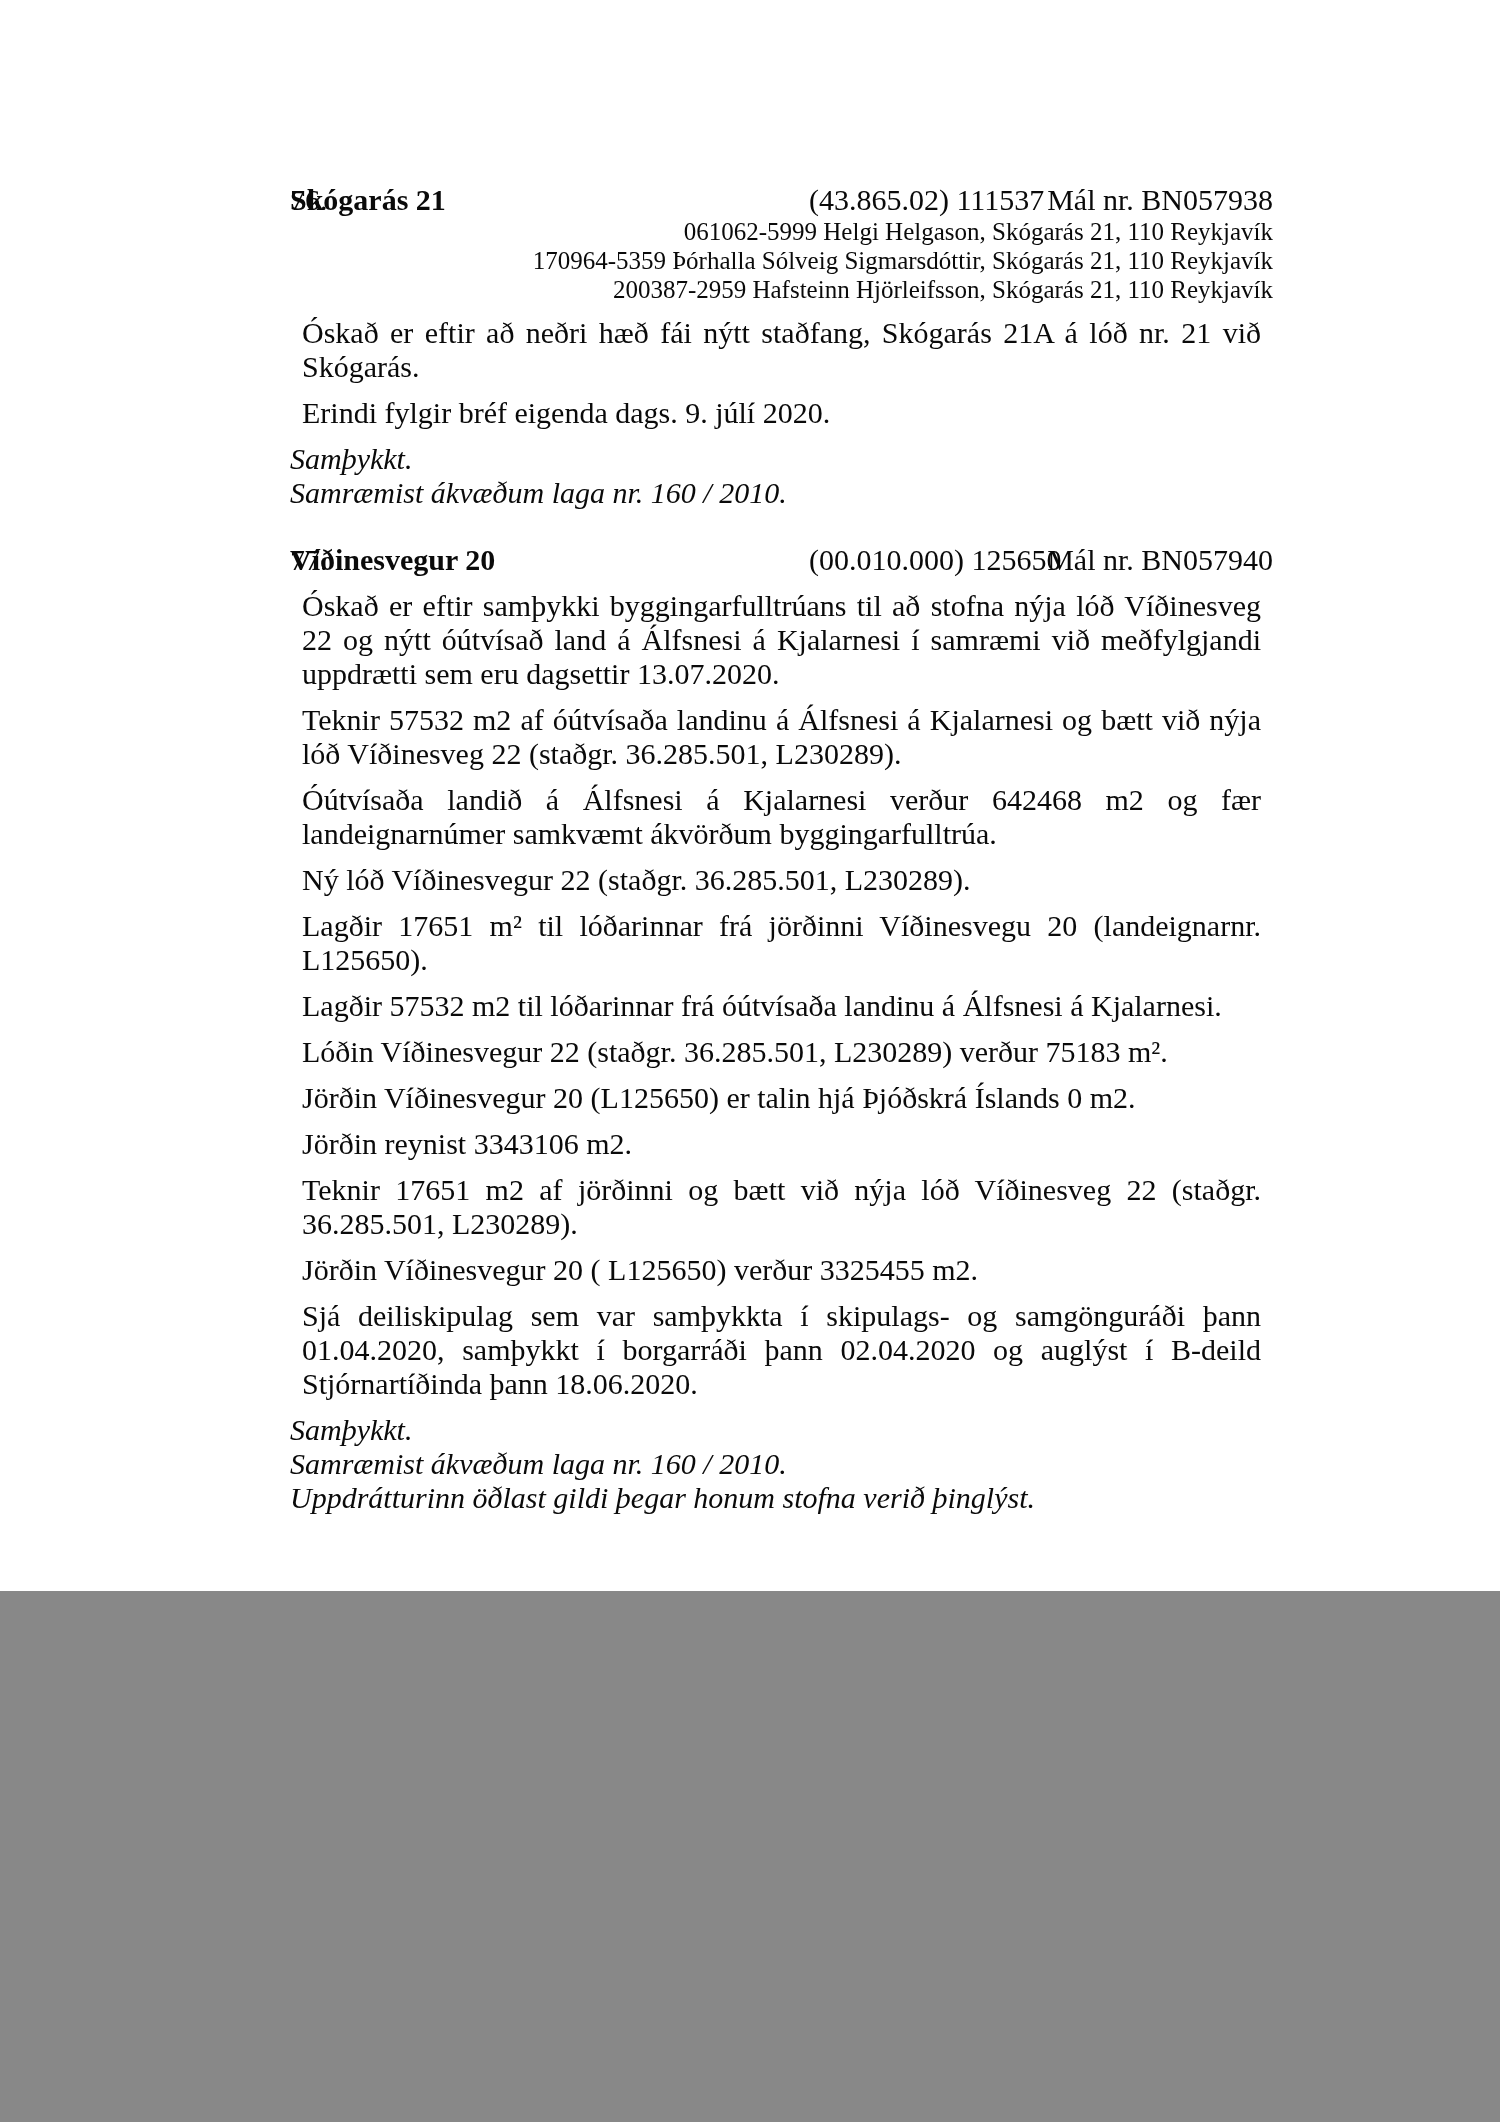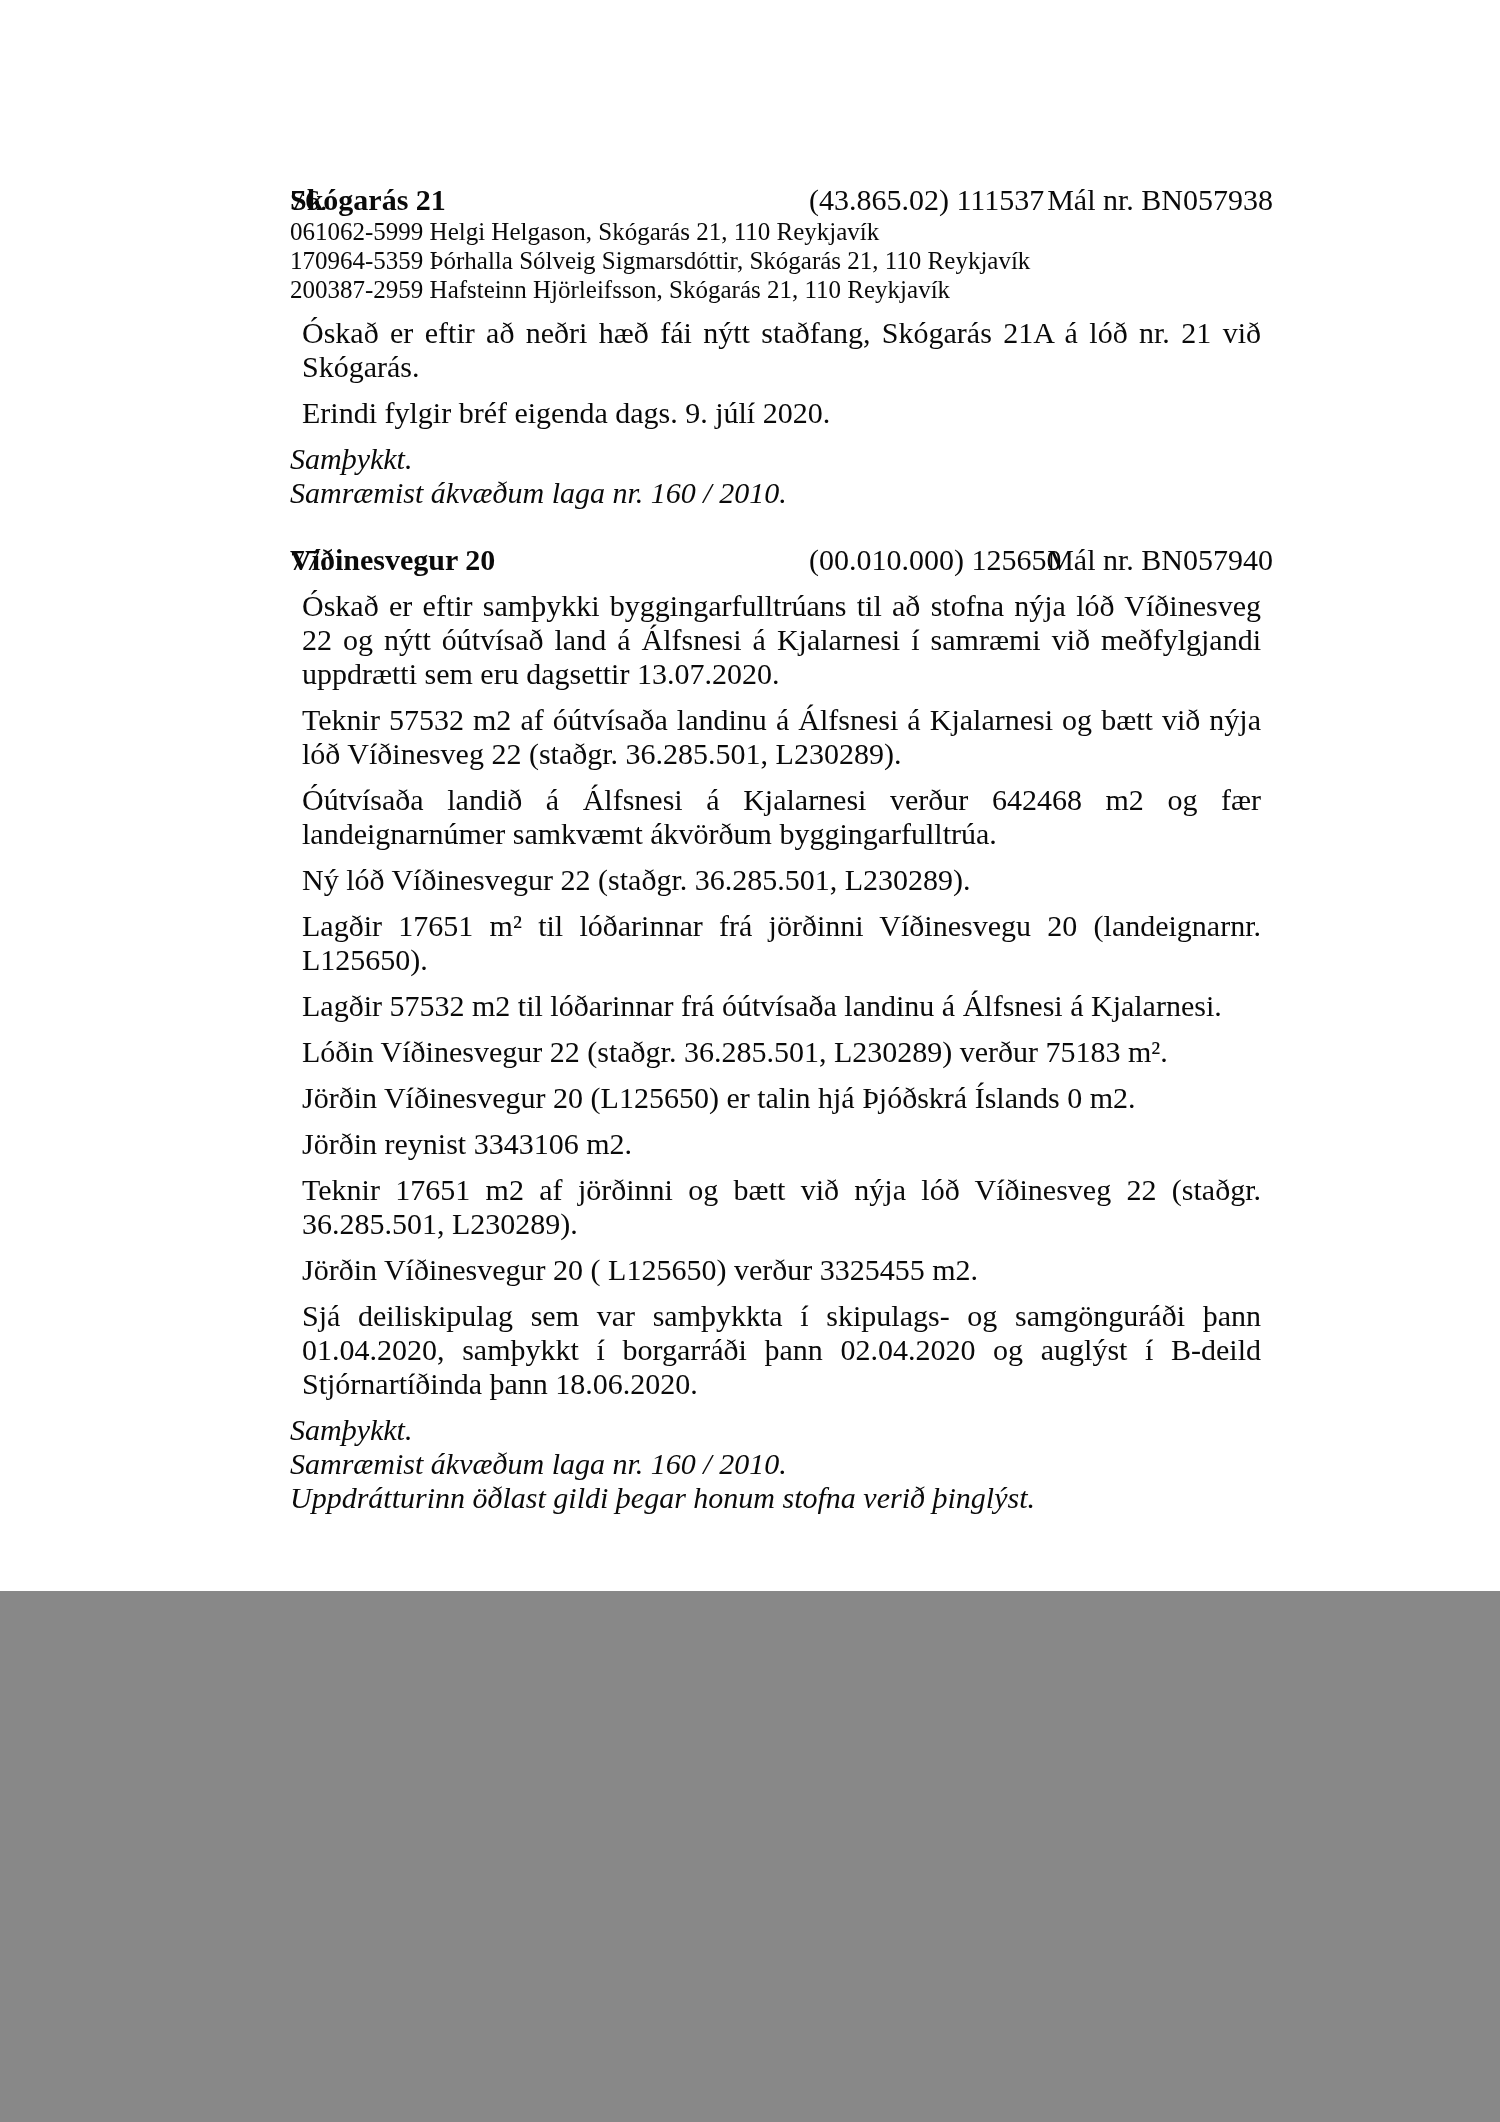--- a/index.html
+++ b/index.html
@@ -39,21 +39,21 @@
     top: 0;
     white-space: nowrap;
     text-align: center;
   }
   .item-case {
     position: absolute;
     right: 0;
     top: 0;
     white-space: nowrap;
   }
-  .owners { font-size: 25px; line-height: 29px; }
+  .owners { font-size: 25px; line-height: 29px; text-align: right; }
   .owner-line { white-space: nowrap; }
   .body p {
     margin: 12px;
     text-align: justify;
     text-align-last: left;
   }
   .resolution div { font-style: italic; }
   .page-number {
     position: absolute;
     left: 1240px;

